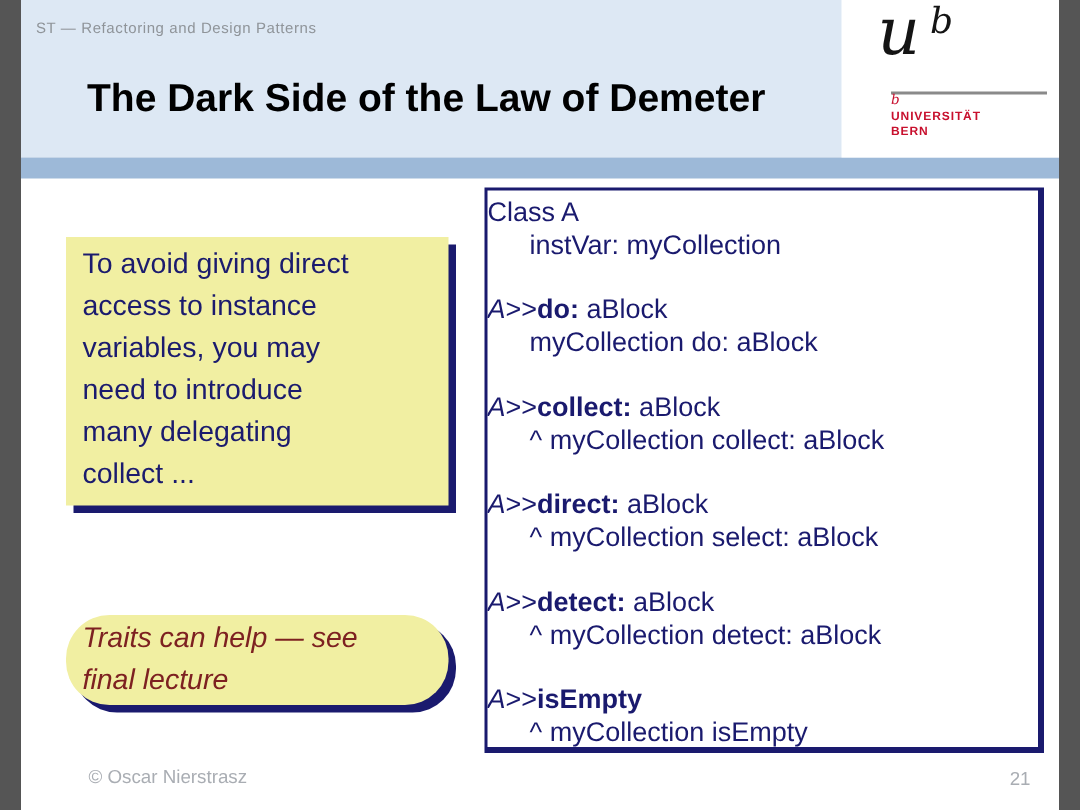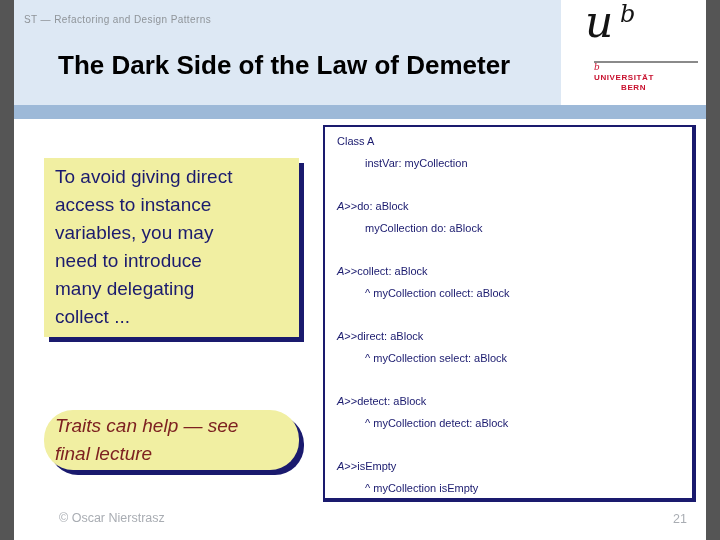--- a/index.html
+++ b/index.html
@@ -13,46 +13,46 @@
   .pretitle { position:absolute; left:10px; top:14px; font-size:10px; color:#8f9499; letter-spacing:0.4px; white-space:nowrap; }
   .slide-title { position:absolute; left:44px; top:50px; font-size:26px; font-weight:bold; color:#000000; white-space:nowrap; }
 
   
   .logo-box { position:absolute; top:0; right:0; width:145px; height:105px; background:#ffffff; }
   .logo-u { position:absolute; left:24px; top:0px; font-family:"DejaVu Serif", serif; font-style:italic; font-size:44px; line-height:1; color:#141414; }
   .logo-sup { position:absolute; left:59px; top:2px; font-family:"DejaVu Serif", serif; font-style:italic; font-size:24px; line-height:1; color:#141414; }
   .logo-line { position:absolute; left:33px; top:61px; width:104px; height:2px; background:#8a8a8a; }
   .logo-mark { position:absolute; left:33px; top:63px; font-family:"DejaVu Serif", serif; font-style:italic; font-size:9px; line-height:1; color:#c8102e; }
   .logo-t1 { position:absolute; left:33px; top:73px; font-size:8px; font-weight:bold; letter-spacing:0.6px; color:#c8102e; white-space:nowrap; }
-  .logo-t2 { position:absolute; left:33px; top:83px; font-size:8px; font-weight:bold; letter-spacing:0.6px; color:#c8102e; white-space:nowrap;margin-left:27px; }
+  .logo-t2 { position:absolute; left:33px; top:83px; font-size:8px; font-weight:bold; letter-spacing:0.6px; color:#c8102e; white-space:nowrap; }
 
   
   .note-box {
     position:absolute; left:30px; top:158px; width:255px; height:179px; box-sizing:border-box;
     background:#f1efa2; box-shadow:5px 5px 0 #1a1a6e;
     padding:5px 11px; font-size:19px; line-height:28px; color:#1b1b6e;
   }
   .traits-box {
     position:absolute; left:30px; top:410px; width:255px; height:60px; box-sizing:border-box;
     background:#f1efa2; box-shadow:5px 5px 0 #1a1a6e;
     padding:2px 11px; font-size:19px; line-height:28px; font-style:italic; color:#7d2121;border-radius:29px;
   }
   .note-line, .traits-line { white-space:nowrap; }
 
   
   .code-box {
     position:absolute; left:309px; top:125px; width:373px; height:377px; box-sizing:border-box;
     background:#ffffff; border:2px solid #1a1a6e; border-right-width:4px; border-bottom-width:4px;
-    padding:3px 12px; font-size:11px; line-height:22px; color:#1a1a6e; overflow:hidden;
+    padding:3px 0; font-size:18px; line-height:22px; color:#1a1a6e; overflow:hidden;
   }
   .code-line { white-space:nowrap; }
   .code-line.indent { padding-left:28px; }
   .method { margin-top:21px; }
   .rcv { font-style:italic; }
-  .sel { font-weight:normal; }
+  .sel { font-weight:bold; }
 
   .footer-left { position:absolute; left:45px; top:511px; font-size:12.5px; color:#a9adb3; white-space:nowrap; }
   .page-num { position:absolute; right:19px; top:512px; font-size:12.5px; color:#a9adb3; }
 </style>
 </head>
 <body>
 
 <div class="slide">
 
   <div class="header-band"></div>

